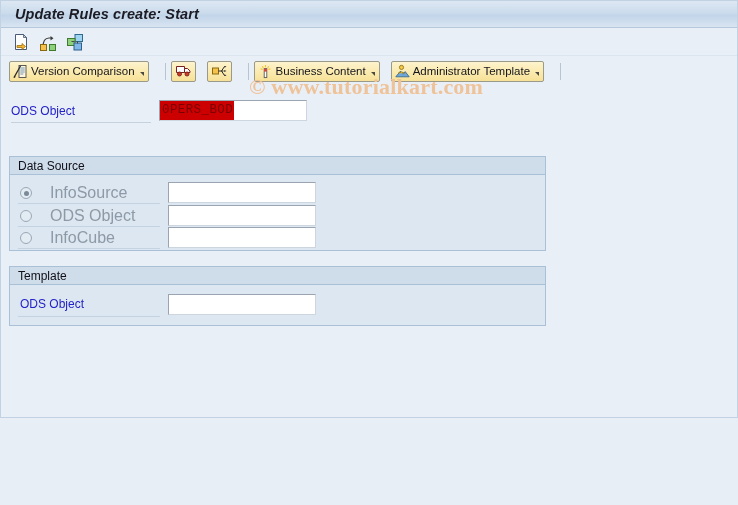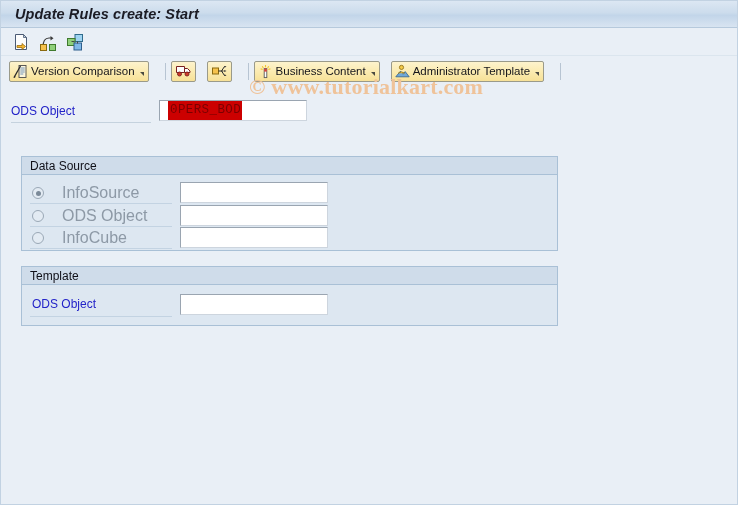--- a/index.html
+++ b/index.html
@@ -14,21 +14,21 @@
     font-family: "Liberation Sans", sans-serif;
     font-size: 12px;
     color: #000;
     overflow: hidden;
     position: relative;
   }
   #app {
     position: absolute;
     left: 0; top: 0;
     width: 738px;
-    height: 505px;
+    height: 418px;
     background: #e9eff6;
     border: 1px solid #c2d2e2;
     box-sizing: border-box;
   }
 
   
   .titlebar {
     height: 27px;
     background: linear-gradient(to bottom, #dce7f3 0%, #ccdcec 45%, #c2d5e9 55%, #d8e4f1 100%);
     border-bottom: 1px solid #b6c9dc;
@@ -148,21 +148,21 @@
   .ifield {
     background: #ffffff;
     border-top: 1px solid #9aa5b1;
     border-left: 1px solid #9aa5b1;
     border-right: 1px solid #cdd5de;
     border-bottom: 1px solid #cdd5de;
     box-sizing: border-box;
     height: 21px;
     font-family: "Liberation Mono", monospace;
     font-size: 12px;
-    padding: 8px;
+    padding: 0;
     display: flex;
     align-items: center;
     overflow: hidden;
   }
   .toprow .ifield {
     position: absolute;
     left: 158px;
     top: 2px;
     width: 148px;
   }
@@ -180,21 +180,21 @@
     position: absolute;
     left: 10px;
     width: 140px;
     height: 1px;
     background: #c5d2de;
   }
 
   
   .groupbox {
     position: absolute;
-    left: 20px;
+    left: 8px;
     width: 537px;
     background: #dde7f1;
     border: 1px solid #a9c0d6;
     box-sizing: border-box;
   }
   .gb-header {
     height: 18px;
     background: #cfdde c;
     background: #cfdcea;
     border-bottom: 1px solid #a9c0d6;

